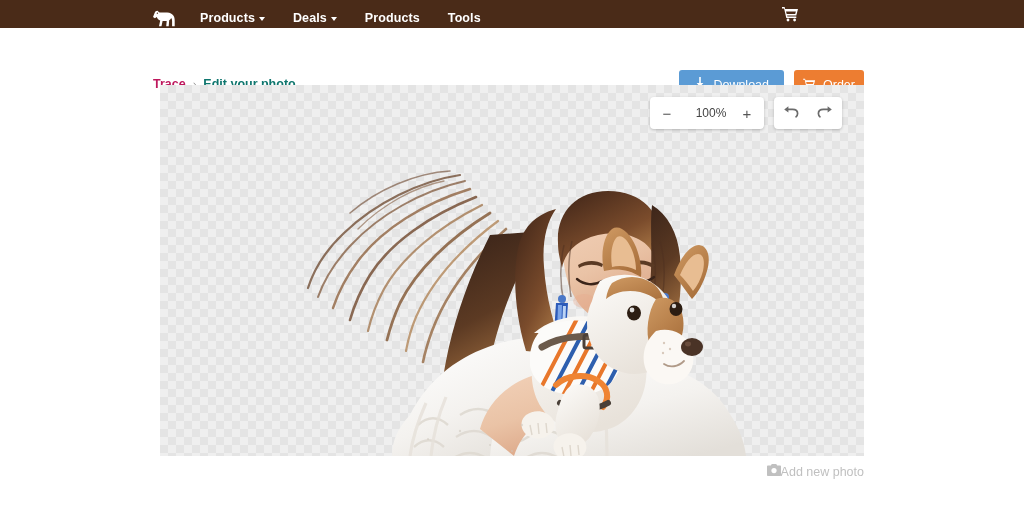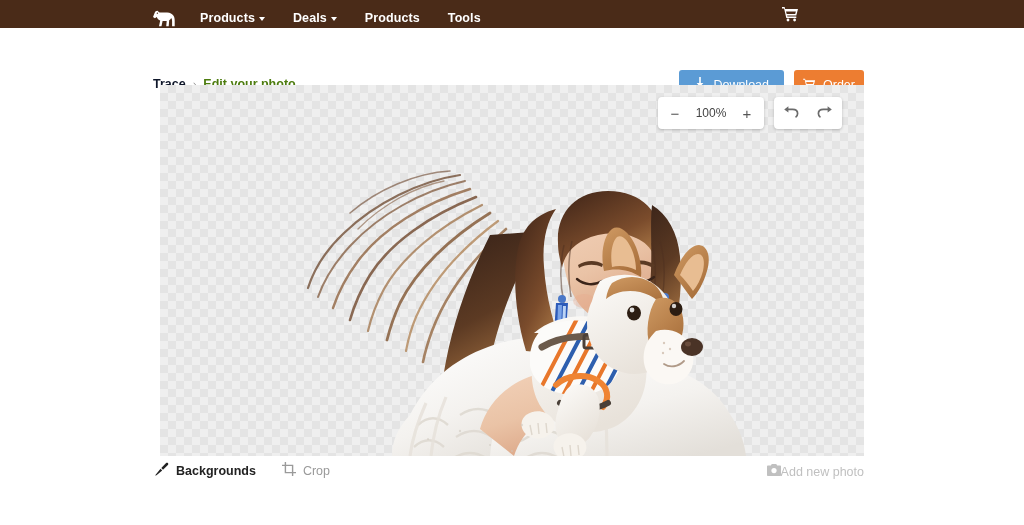--- a/index.html
+++ b/index.html
@@ -59,23 +59,23 @@
     height: 57px;
   }
   .breadcrumb {
     position: absolute;
     left: 153px; top: 49px;
     display: flex; align-items: center;
     gap: 7px;
     font-size: 12.5px;
     font-weight: bold;
   }
-  .crumb-link { color: #0f172a; cursor: pointer; }
+  .crumb-link { color: #be185d; cursor: pointer; }
   .crumb-sep { color: #8a8a8a; font-weight: normal; font-size: 11px; }
-  .crumb-current { color: #4d7c0f; }
+  .crumb-current { color: #0f766e; }
 
   .actions {
     position: absolute;
     right: 160px; top: 42px;
     display: flex; gap: 10px;
   }
   .btn {
     height: 30px;
     border: none;
     border-radius: 3px;
@@ -133,20 +133,21 @@
     cursor: pointer;
     background: none; border: none;
     font-family: "Liberation Sans", sans-serif;
   }
   .zoom-level {
     font-size: 12px;
     color: #444444;
     min-width: 38px;
     text-align: center;
     cursor: default;
+    margin-left: 8px;
   }
 
   
   .bottom-bar {
     position: absolute;
     left: 0; top: 462px;
     width: 1024px;
     height: 30px;
   }
   .bb-left {
@@ -482,42 +483,20 @@
           </svg>
         </span>
       </button>
     </div>
 
   </div>
 </div>
 
 <div class="bottom-bar">
 
-  <div class="bb-left">
-
-    <div class="bb-item active">
-      <span>
-        <svg width="14" height="14" viewBox="0 0 14 14" aria-hidden="true">
-          <path fill="#222222" d="M12.9 1.1c-.5-.5-1.3-.5-1.8 0L6.3 6 8 7.7l4.9-4.8c.5-.5.5-1.3 0-1.8z"></path>
-          <path fill="#222222" d="M5.5 6.8L0 13.4l1.5-.2 5.7-4.7-1.7-1.7z"></path>
-        </svg>
-      </span>
-      <span>Backgrounds</span>
-    </div>
-
-    <div class="bb-item muted">
-      <span>
-        <svg width="14" height="14" viewBox="0 0 14 14" aria-hidden="true">
-          <path fill="none" stroke="#9a9a9a" stroke-width="1.4" d="M3.4 0v10.6H14M0 3.4h10.6V14"></path>
-        </svg>
-      </span>
-      <span>Crop</span>
-    </div>
-
-  </div>
 
   <div class="bb-right">
     <span>
       <svg width="14" height="12" viewBox="0 0 14 12" aria-hidden="true">
         <path fill="#c0c0c0" d="M4.8 0h4.4l1 1.5H13c.55 0 1 .45 1 1V11c0 .55-.45 1-1 1H1c-.55 0-1-.45-1-1V2.5c0-.55.45-1 1-1h2.8L4.8 0z"></path>
         <circle cx="7" cy="6.6" r="2.6" fill="#ffffff"></circle>
       </svg>
     </span>
     <span>Add new photo</span>
   </div>

